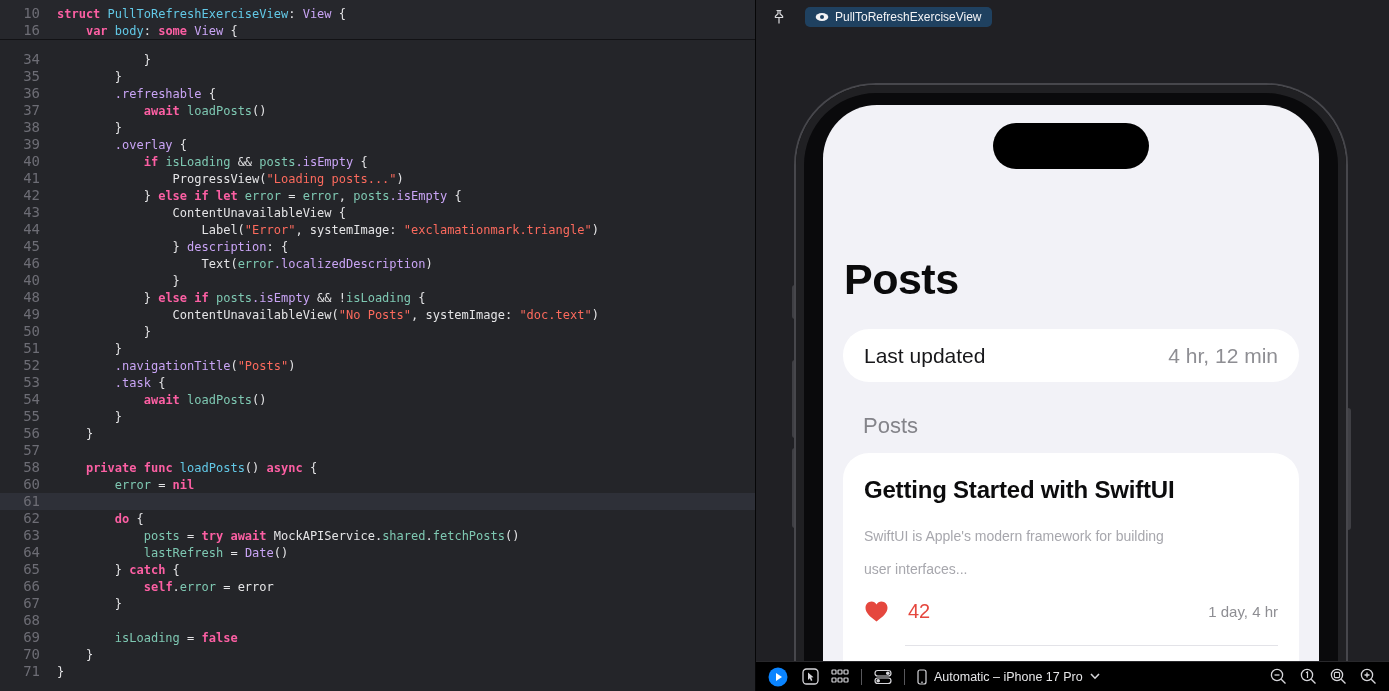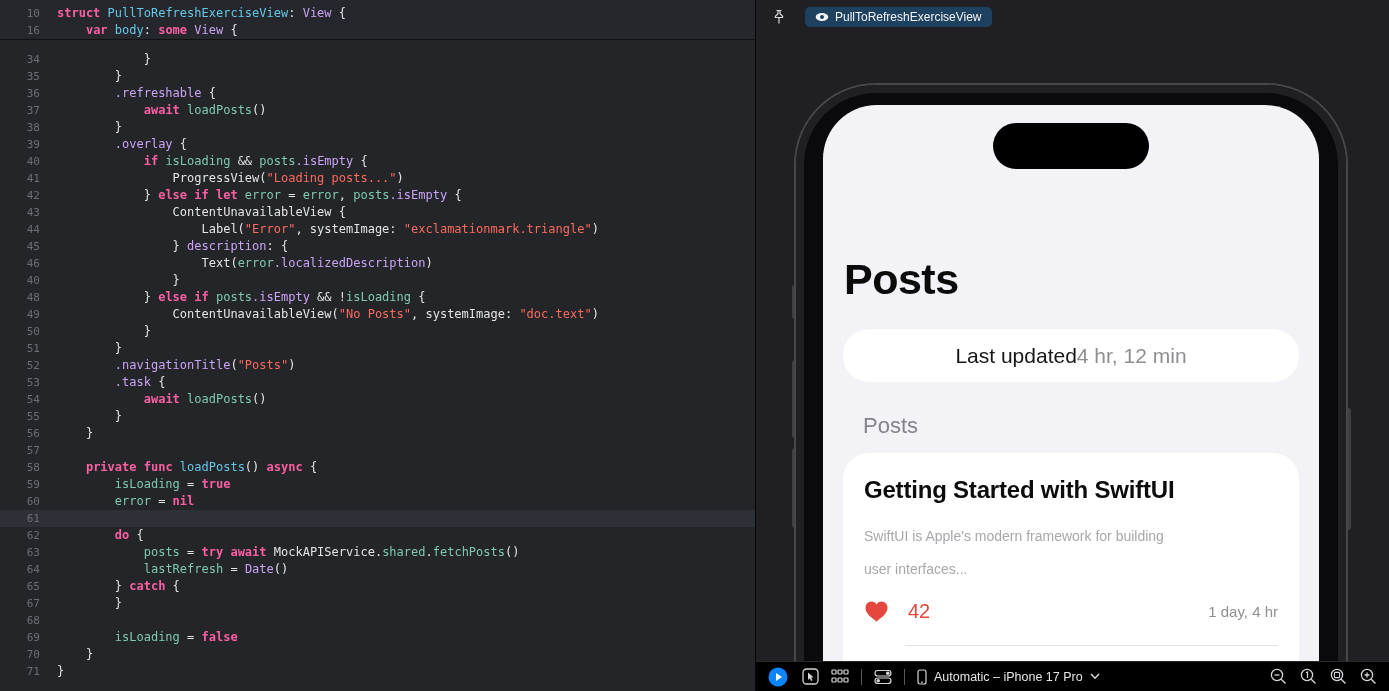--- a/index.html
+++ b/index.html
@@ -8,21 +8,21 @@
 
   
   .editor{position:absolute;top:0;left:0;bottom:0;width:755px;background:#242529;
           border-right:1px solid #060607;font-family:"DejaVu Sans Mono",monospace;
           font-size:12px;overflow:hidden;}
   .sticky{position:absolute;top:0;left:0;right:0;height:40px;padding-top:5px;box-sizing:border-box;
           background:#26272c;border-bottom:1px solid #121215;z-index:3;}
   .code-rows{position:absolute;top:51px;left:0;right:0;}
   .crow{height:17px;line-height:17px;white-space:pre;}
   .crow.hl{background:#2e3038;}
-  .ln{display:inline-block;width:40px;text-align:right;color:#6d6d75;font-size:11px;}
+  .ln{display:inline-block;width:40px;text-align:right;color:#6d6d75;font-size:14px;}
   .ct{margin-left:17px;}
   .tk-k{color:#fc5fa3;font-weight:bold;}
   .tk-t{color:#c9a4f5;}
   .tk-c{color:#62c8e6;}
   .tk-f{color:#7ec8b2;}
   .tk-s{color:#fc6a5d;}
   .tk-p{color:#e4e4e6;}
 
   
   .canvas{position:absolute;top:0;left:756px;right:0;bottom:0;background:#202024;overflow:hidden;}
@@ -35,21 +35,21 @@
   
   .phone{position:absolute;left:40px;top:85px;width:550px;height:690px;border-radius:80px;
          background:#0a0a0c;box-shadow:0 0 0 2px #47474c, inset 0 0 0 8px #202023;}
   .side-btn{position:absolute;background:#3f3f44;border-radius:3px;z-index:0;}
   .screen{position:absolute;left:27px;top:20px;width:496px;height:650px;border-radius:54px;
           background:#f2f2f7;overflow:hidden;}
   .island{position:absolute;left:170px;top:18px;width:156px;height:46px;border-radius:24px;background:#000;}
   .nav-title{position:absolute;left:21px;top:150px;font-size:43px;font-weight:700;color:#0b0b0c;
              letter-spacing:-0.5px;}
   .upd-card{position:absolute;left:20px;top:224px;width:456px;height:53px;border-radius:26px;
-            background:#fff;display:flex;align-items:center;justify-content:center;
+            background:#fff;display:flex;align-items:center;justify-content:space-between;
             padding:0 21px;box-sizing:border-box;}
   .upd-label{font-size:21px;color:#17171a;}
   .upd-value{font-size:21px;color:#8e8e93;}
   .section-h{position:absolute;left:40px;top:308px;font-size:22px;color:#84848a;}
   .post-card{position:absolute;left:20px;top:348px;width:456px;height:420px;border-radius:26px;
              background:#fff;padding:23px 21px;box-sizing:border-box;}
   .post-title{font-size:24px;font-weight:700;color:#0c0c0d;letter-spacing:-0.2px;}
   .post-desc{margin-top:16px;font-size:14px;line-height:33px;color:#a7a7ad;}
   .post-meta{display:flex;align-items:center;margin-top:14px;}
   .likes{margin-left:19px;font-size:20px;color:#e5473e;}
@@ -94,27 +94,27 @@
       <div class="crow"><span class="ln">49</span><span class="ct"><span class="tk-p">                ContentUnavailableView(</span><span class="tk-s">"No Posts"</span><span class="tk-p">, systemImage: </span><span class="tk-s">"doc.text"</span><span class="tk-p">)</span></span></div>
       <div class="crow"><span class="ln">50</span><span class="ct"><span class="tk-p">            }</span></span></div>
       <div class="crow"><span class="ln">51</span><span class="ct"><span class="tk-p">        }</span></span></div>
       <div class="crow"><span class="ln">52</span><span class="ct"><span class="tk-p">        </span><span class="tk-t">.navigationTitle</span><span class="tk-p">(</span><span class="tk-s">"Posts"</span><span class="tk-p">)</span></span></div>
       <div class="crow"><span class="ln">53</span><span class="ct"><span class="tk-p">        </span><span class="tk-t">.task</span><span class="tk-p"> {</span></span></div>
       <div class="crow"><span class="ln">54</span><span class="ct"><span class="tk-p">            </span><span class="tk-k">await </span><span class="tk-f">loadPosts</span><span class="tk-p">()</span></span></div>
       <div class="crow"><span class="ln">55</span><span class="ct"><span class="tk-p">        }</span></span></div>
       <div class="crow"><span class="ln">56</span><span class="ct"><span class="tk-p">    }</span></span></div>
       <div class="crow"><span class="ln">57</span><span class="ct"></span></div>
       <div class="crow"><span class="ln">58</span><span class="ct"><span class="tk-p">    </span><span class="tk-k">private func </span><span class="tk-c">loadPosts</span><span class="tk-p">() </span><span class="tk-k">async</span><span class="tk-p"> {</span></span></div>
-      <div class="crow"><span class="ln">59</span><span class="ct"><span class="tk-p">        </span><span class="tk-f">isLoading</span><span class="tk-p"> = </span><span class="tk-k">true</span></span></div>
       <div class="crow"><span class="ln">60</span><span class="ct"><span class="tk-p">        </span><span class="tk-f">error</span><span class="tk-p"> = </span><span class="tk-k">nil</span></span></div>
       <div class="crow hl"><span class="ln">61</span><span class="ct"></span></div>
       <div class="crow"><span class="ln">62</span><span class="ct"><span class="tk-p">        </span><span class="tk-k">do</span><span class="tk-p"> {</span></span></div>
       <div class="crow"><span class="ln">63</span><span class="ct"><span class="tk-p">            </span><span class="tk-f">posts</span><span class="tk-p"> = </span><span class="tk-k">try await </span><span class="tk-p">MockAPIService.</span><span class="tk-f">shared</span><span class="tk-p">.</span><span class="tk-f">fetchPosts</span><span class="tk-p">()</span></span></div>
       <div class="crow"><span class="ln">64</span><span class="ct"><span class="tk-p">            </span><span class="tk-f">lastRefresh</span><span class="tk-p"> = </span><span class="tk-t">Date</span><span class="tk-p">()</span></span></div>
       <div class="crow"><span class="ln">65</span><span class="ct"><span class="tk-p">        } </span><span class="tk-k">catch</span><span class="tk-p"> {</span></span></div>
+      <div class="crow"><span class="ln">66</span><span class="ct"><span class="tk-p">            </span><span class="tk-k">self</span><span class="tk-p">.</span><span class="tk-f">error</span><span class="tk-p"> = error</span></span></div>
       <div class="crow"><span class="ln">67</span><span class="ct"><span class="tk-p">        }</span></span></div>
       <div class="crow"><span class="ln">68</span><span class="ct"></span></div>
       <div class="crow"><span class="ln">69</span><span class="ct"><span class="tk-p">        </span><span class="tk-f">isLoading</span><span class="tk-p"> = </span><span class="tk-k">false</span></span></div>
       <div class="crow"><span class="ln">70</span><span class="ct"><span class="tk-p">    }</span></span></div>
       <div class="crow"><span class="ln">71</span><span class="ct"><span class="tk-p">}</span></span></div>
     </div>
 </div>
 
 <div class="canvas">
 

